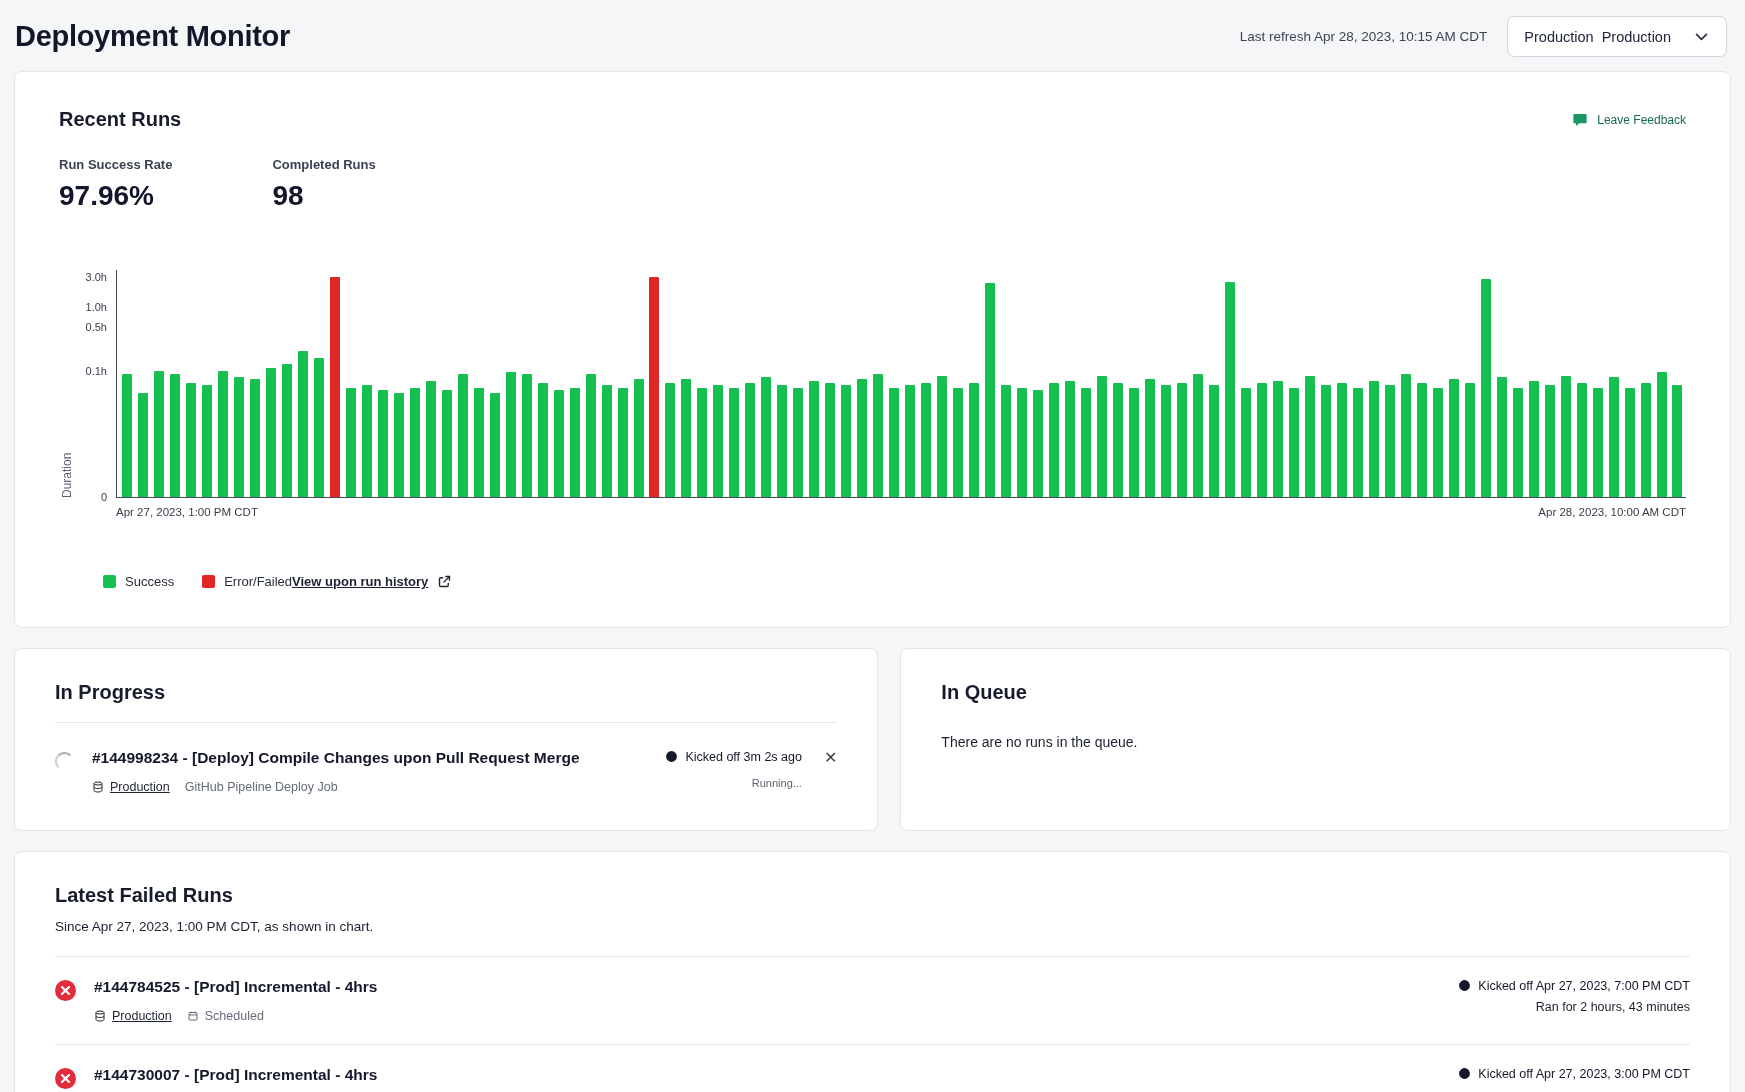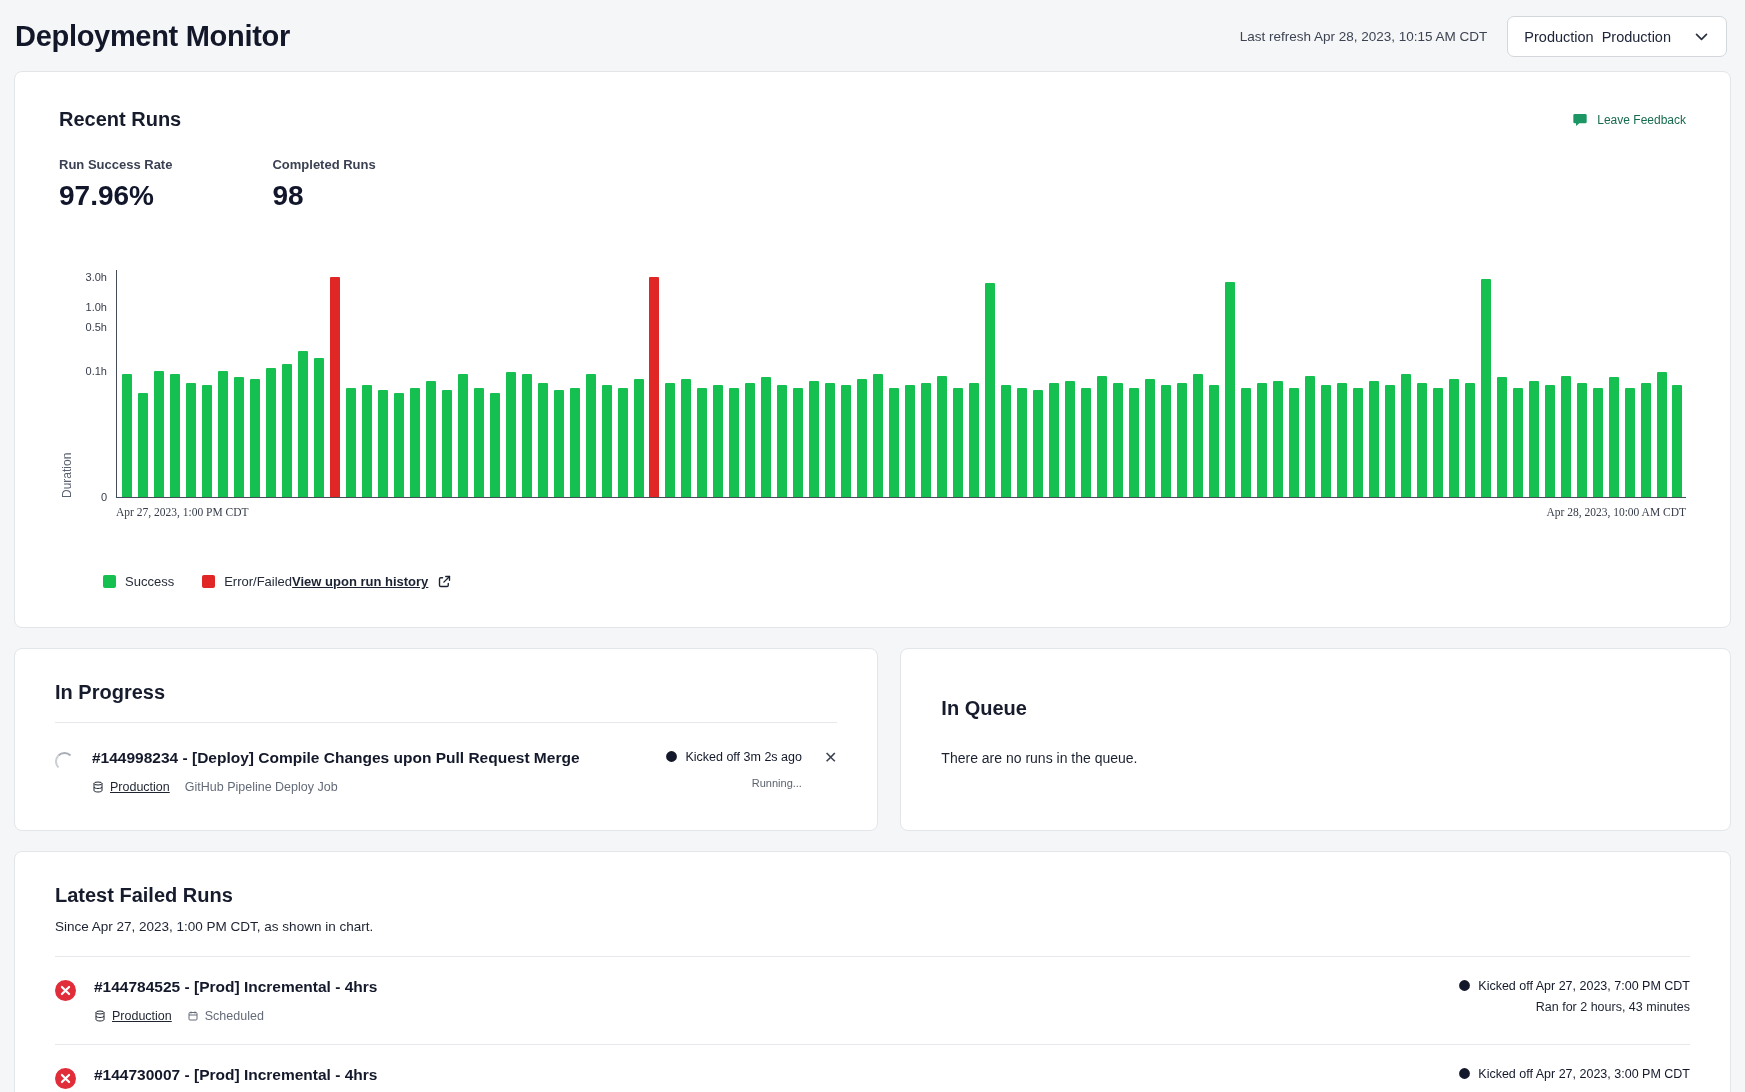--- a/index.html
+++ b/index.html
@@ -42,32 +42,32 @@
   .y-ticks { position:relative; width:38px; height:228px; margin-right:3px; }
   .ytick { position:absolute; right:6px; transform:translateY(40%); font-size:11px; color:#363c4a; }
   .plot-col { flex:1; }
   .plot {
     position:relative; height:228px;
     display:flex; align-items:flex-end; justify-content:space-between;
     border-left:1.5px solid #464c58; border-bottom:1.5px solid #464c58;
     padding:0 3px 0 5px;
   }
   .bar { width:10px; border-radius:1px 1px 0 0; }
-  .x-labels { display:flex; justify-content:space-between; margin-top:8px; font-size:11.5px; color:#363c4a;font-family:Liberation Serif, serif; }
+  .x-labels { display:flex; justify-content:space-between; margin-top:8px; font-size:11.5px; color:#363c4a; }
   
   .legend-row { display:flex; align-items:center; justify-content:flex-start; margin-top:56px; margin-left:44px; }
   .legend-items { display:flex; gap:28px; }
   .legend-item { display:flex; align-items:center; gap:9px; font-size:13px; color:#262c3a; }
   .swatch { width:13px; height:13px; border-radius:2px; display:inline-block; }
   .view-history { display:flex; align-items:center; gap:9px; font-size:13px; font-weight:700; color:#1b2232; cursor:pointer; }
   .view-history .lbl { text-decoration:underline; }
   
   .row2 { display:flex; gap:22px; margin-top:20px; }
   .card-progress { flex:1.045; padding:32px 40px 36px; }
-  .card-queue { flex:1; padding:48px 40px 36px; }
+  .card-queue { flex:1; padding:32px 40px 36px; }
   .divider { height:1px; background:#e6e8eb; margin-top:18px; }
   .progress-item { display:flex; align-items:flex-start; margin-top:26px; }
   .spinner {
     width:19px; height:19px; border-radius:50%;
     border:2.5px solid transparent; border-top-color:#a8adb7; border-left-color:#c9cdd4;
     margin:3px 18px 0 0; flex:none;
     animation:spin 1.1s linear infinite;
   }
   @keyframes spin { to { transform:rotate(360deg); } }
   .ri-main { flex:1; min-width:0; }

